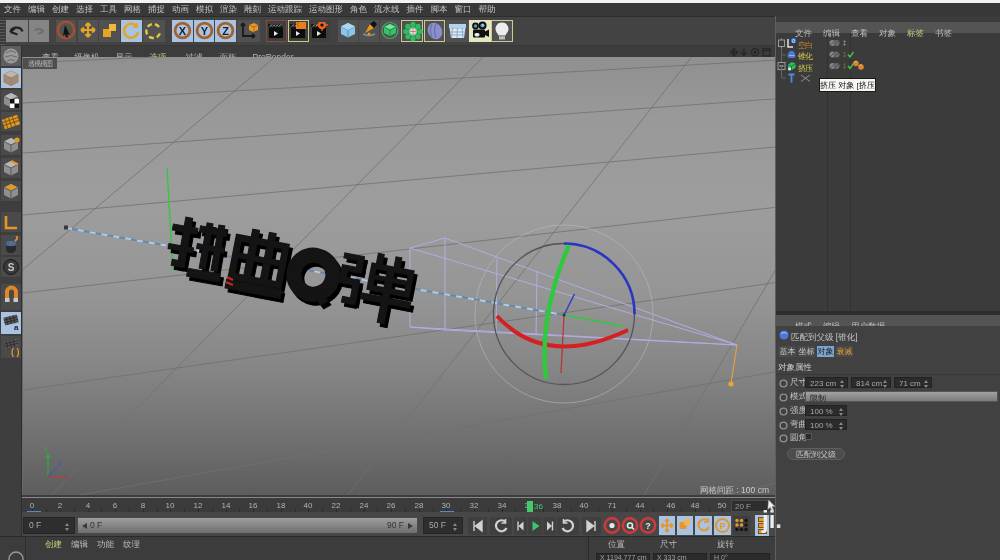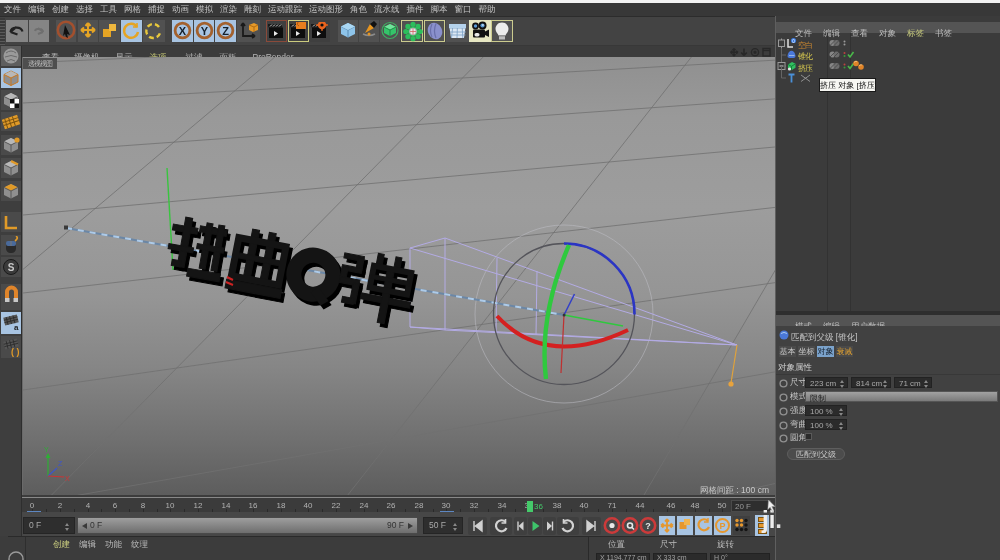--- a/index.html
+++ b/index.html
@@ -30,21 +30,21 @@
 #gridinfo{left:700px;top:485px;font-size:8.5px;color:#c9c9c9;}
 
 #ruler{left:22px;top:497px;width:753px;height:15px;background:#3b3b3b;border-top:1px solid #888;}
 .rn{position:absolute;top:3px;width:16px;text-align:center;font-size:8px;color:#b2b2b2;}
 #ruler i{position:absolute;bottom:0px;width:1px;height:3px;background:#2a2a2a;}
 
 #transport{left:22px;top:512px;width:753px;height:24px;background:#474747;}
 .tbox{position:absolute;background:#2e2e2e;border:1px solid #252525;color:#a9a9a9;font-size:8.5px;}
 .tbtn{position:absolute;top:5px;height:18px;background:#3f3f3f;border-radius:2px;}
 
-#bottomrow{left:0;top:536px;width:588px;height:17px;background:#3c3c3c;border-top:1px solid #2a2a2a;margin-left:8px;}
+#bottomrow{left:0;top:536px;width:588px;height:17px;background:#3c3c3c;border-top:1px solid #2a2a2a;}
 #coordpanel{left:588px;top:536px;width:187px;height:24px;background:#3d3d3d;border-top:1px solid #2a2a2a;border-left:1px solid #2a2a2a;text-decoration:underline;}
 
 #rightpanel{left:775px;top:16px;width:225px;height:544px;background:#3b3b3b;border-left:1px solid #5f5f5f;}
 .pmenu{position:absolute;left:0;width:225px;height:11px;background:#545454;}
 .pmenu span{display:inline-block;margin-left:11px;font-size:8.5px;color:#bcbcbc;line-height:11px;}
 .griddots{display:inline-block;width:10px;height:8px;margin-left:3px;vertical-align:middle;background:radial-gradient(circle 1px at 1px 1px,#8a8a8a 60%,transparent 61%) 0 0/3px 3px;}
 .spin{width:5px;height:8px;display:inline-block;background:linear-gradient(0deg,transparent 0,transparent 1px),none;}
 .spin::before{content:"";display:block;width:0;height:0;border-left:2.5px solid transparent;border-right:2.5px solid transparent;border-bottom:3px solid #888;margin-bottom:1.5px;}
 .spin::after{content:"";display:block;width:0;height:0;border-left:2.5px solid transparent;border-right:2.5px solid transparent;border-top:3px solid #888;}
 </style></head>

